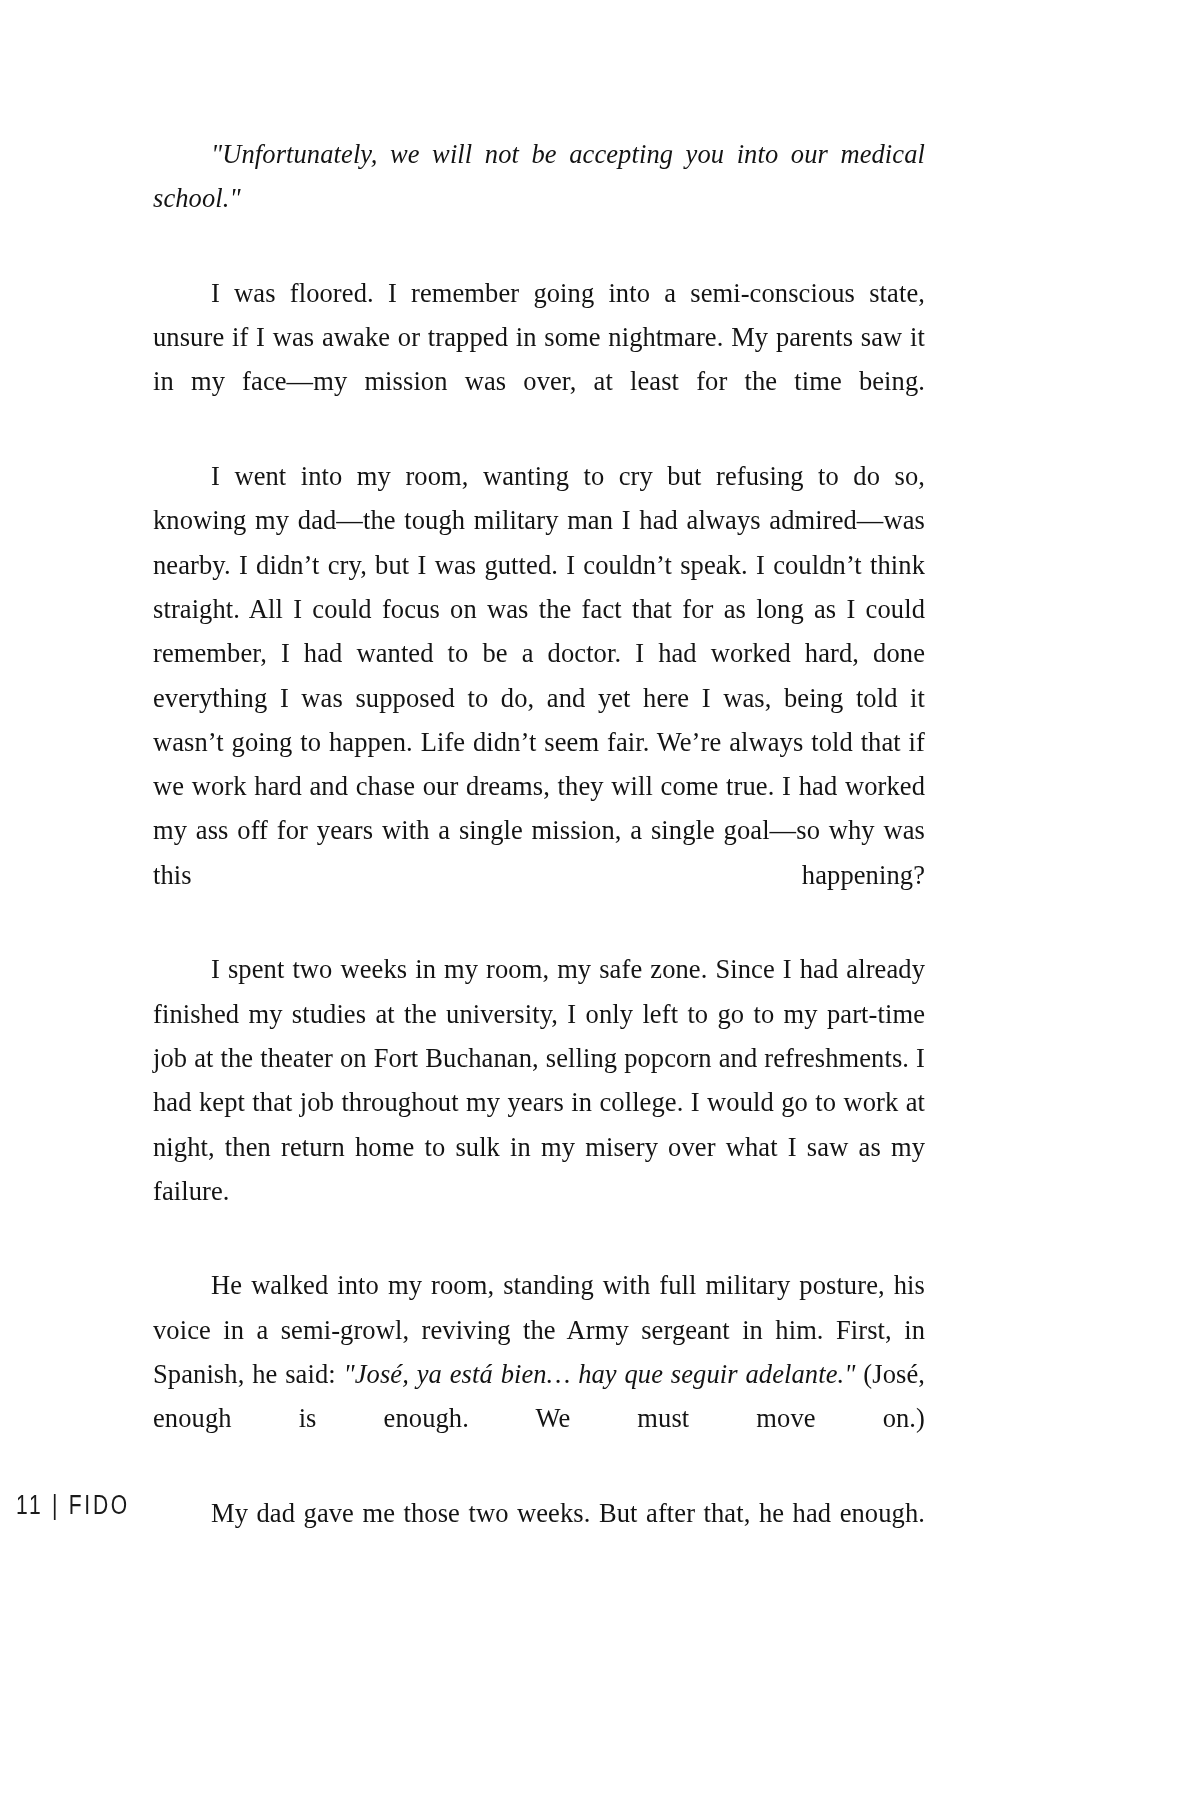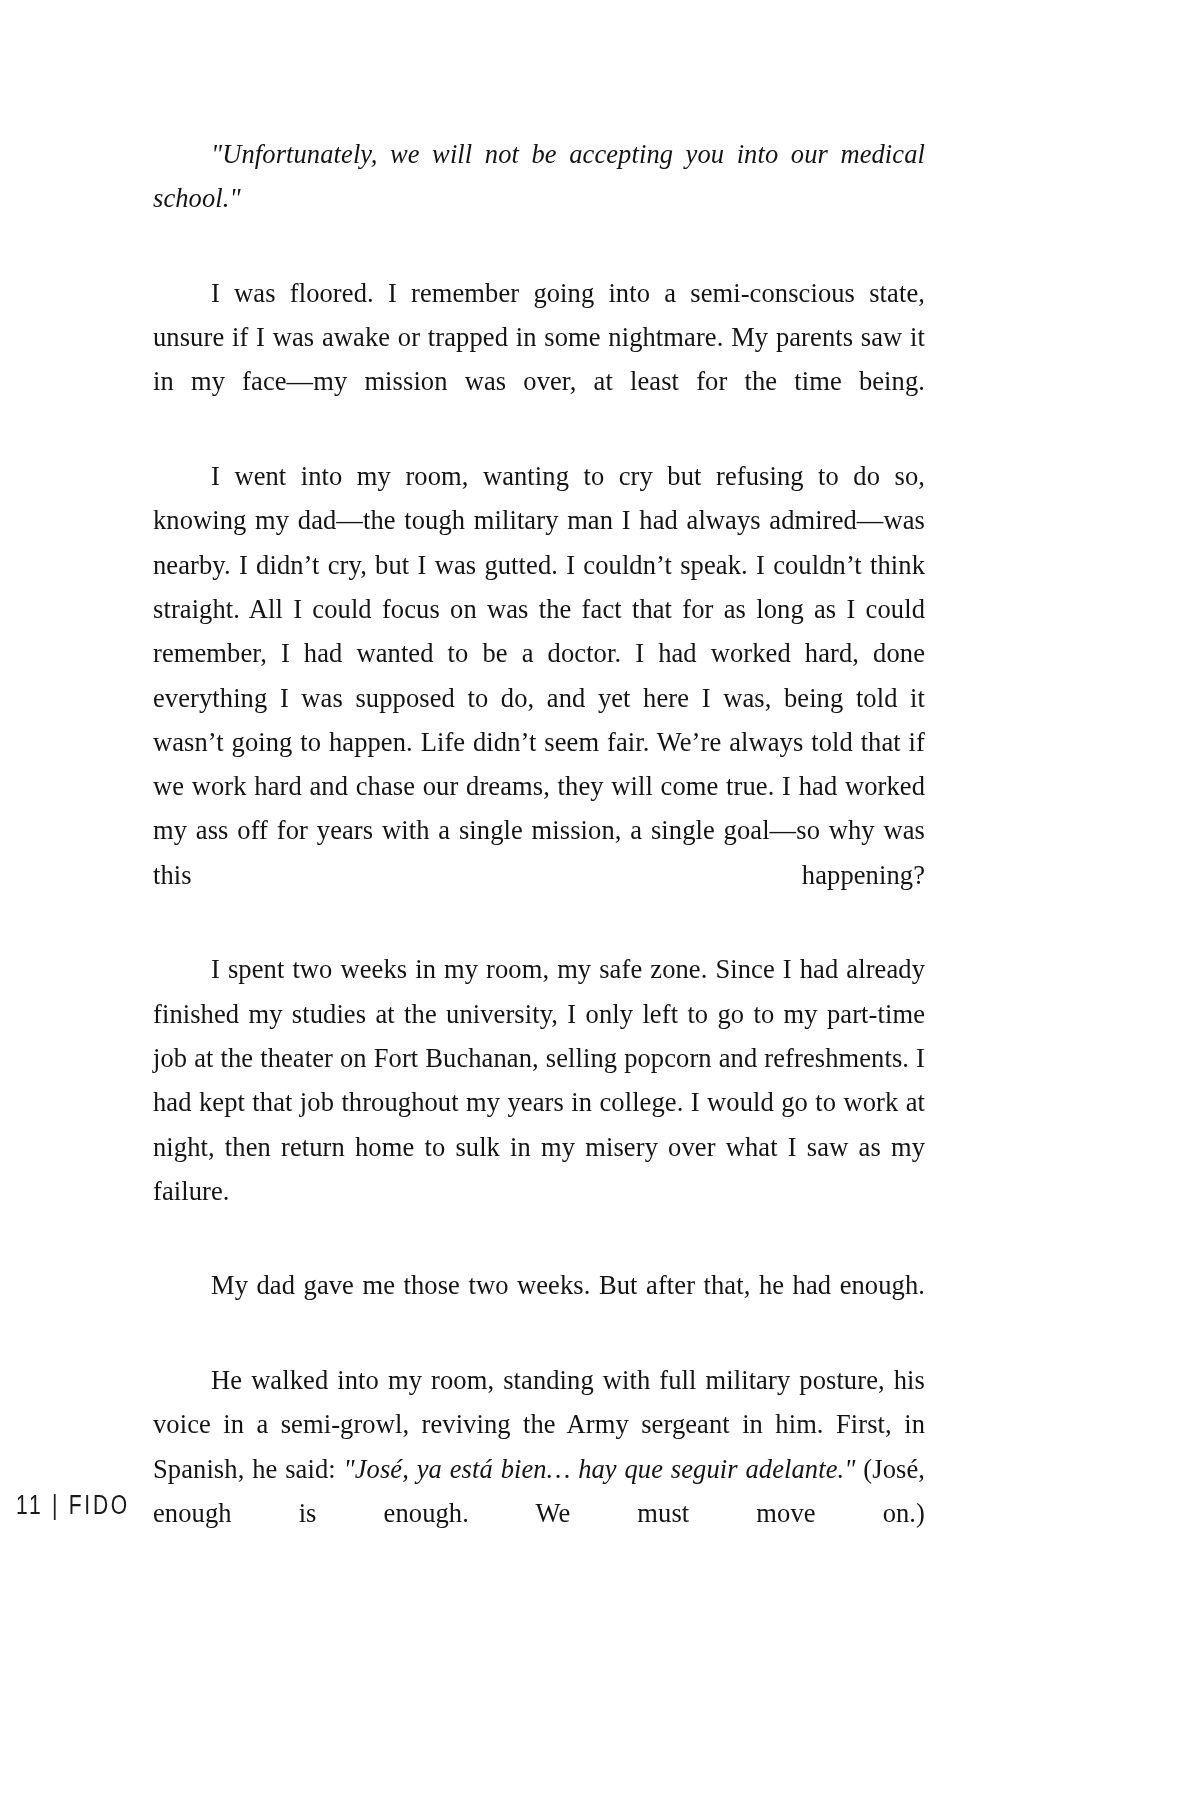--- a/index.html
+++ b/index.html
@@ -90,23 +90,23 @@
   <div class="text-column">
 
     <p class="para italic">"Unfortunately, we will not be accepting you into our medical school."</p>
 
     <p class="para">I was floored. I remember going into a semi-conscious state, unsure if I was awake or trapped in some nightmare. My parents saw it in my face—my mission was over, at least for the time being.</p>
 
     <p class="para">I went into my room, wanting to cry but refusing to do so, knowing my dad—the tough military man I had always admired—was nearby. I didn’t cry, but I was gutted. I couldn’t speak. I couldn’t think straight. All I could focus on was the fact that for as long as I could remember, I had wanted to be a doctor. I had worked hard, done everything I was supposed to do, and yet here I was, being told it wasn’t going to happen. Life didn’t seem fair. We’re always told that if we work hard and chase our dreams, they will come true. I had worked my ass off for years with a single mission, a single goal—so why was this happening?</p>
 
     <p class="para">I spent two weeks in my room, my safe zone. Since I had already finished my studies at the university, I only left to go to my part-time job at the theater on Fort Buchanan, selling popcorn and refreshments. I had kept that job throughout my years in college. I would go to work at night, then return home to sulk in my misery over what I saw as my failure.</p>
 
+    <p class="para"><span>He walked into my room, standing with full military posture, his voice in a semi-growl, reviving the Army sergeant in him. First, in Spanish, he said: </span><span class="ital">"José, ya está bien… hay que seguir adelante."</span><span> (José, enough is enough. We must move on.)</span></p>
+
     <p class="para">My dad gave me those two weeks. But after that, he had enough.</p>
-
-    <p class="para"><span>He walked into my room, standing with full military posture, his voice in a semi-growl, reviving the Army sergeant in him. First, in Spanish, he said: </span><span class="ital">"José, ya está bien… hay que seguir adelante."</span><span> (José, enough is enough. We must move on.)</span></p>
 
   </div>
 
   <div class="footer">
     <span class="folio">11 | FIDO</span>
   </div>
 
 </div>
 
 </body></html>

